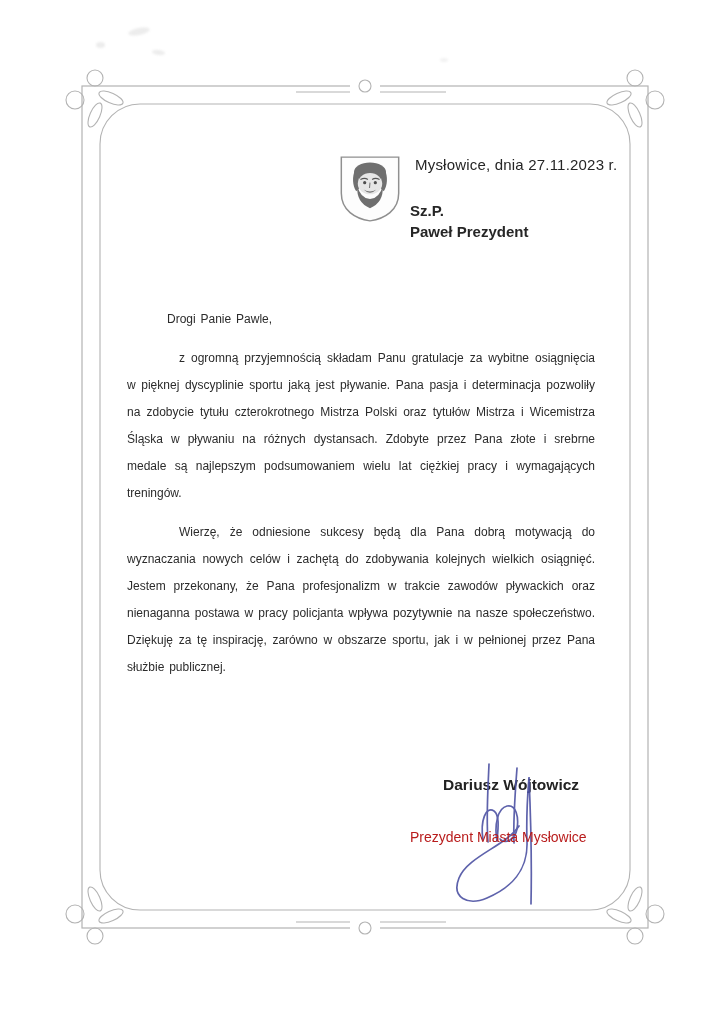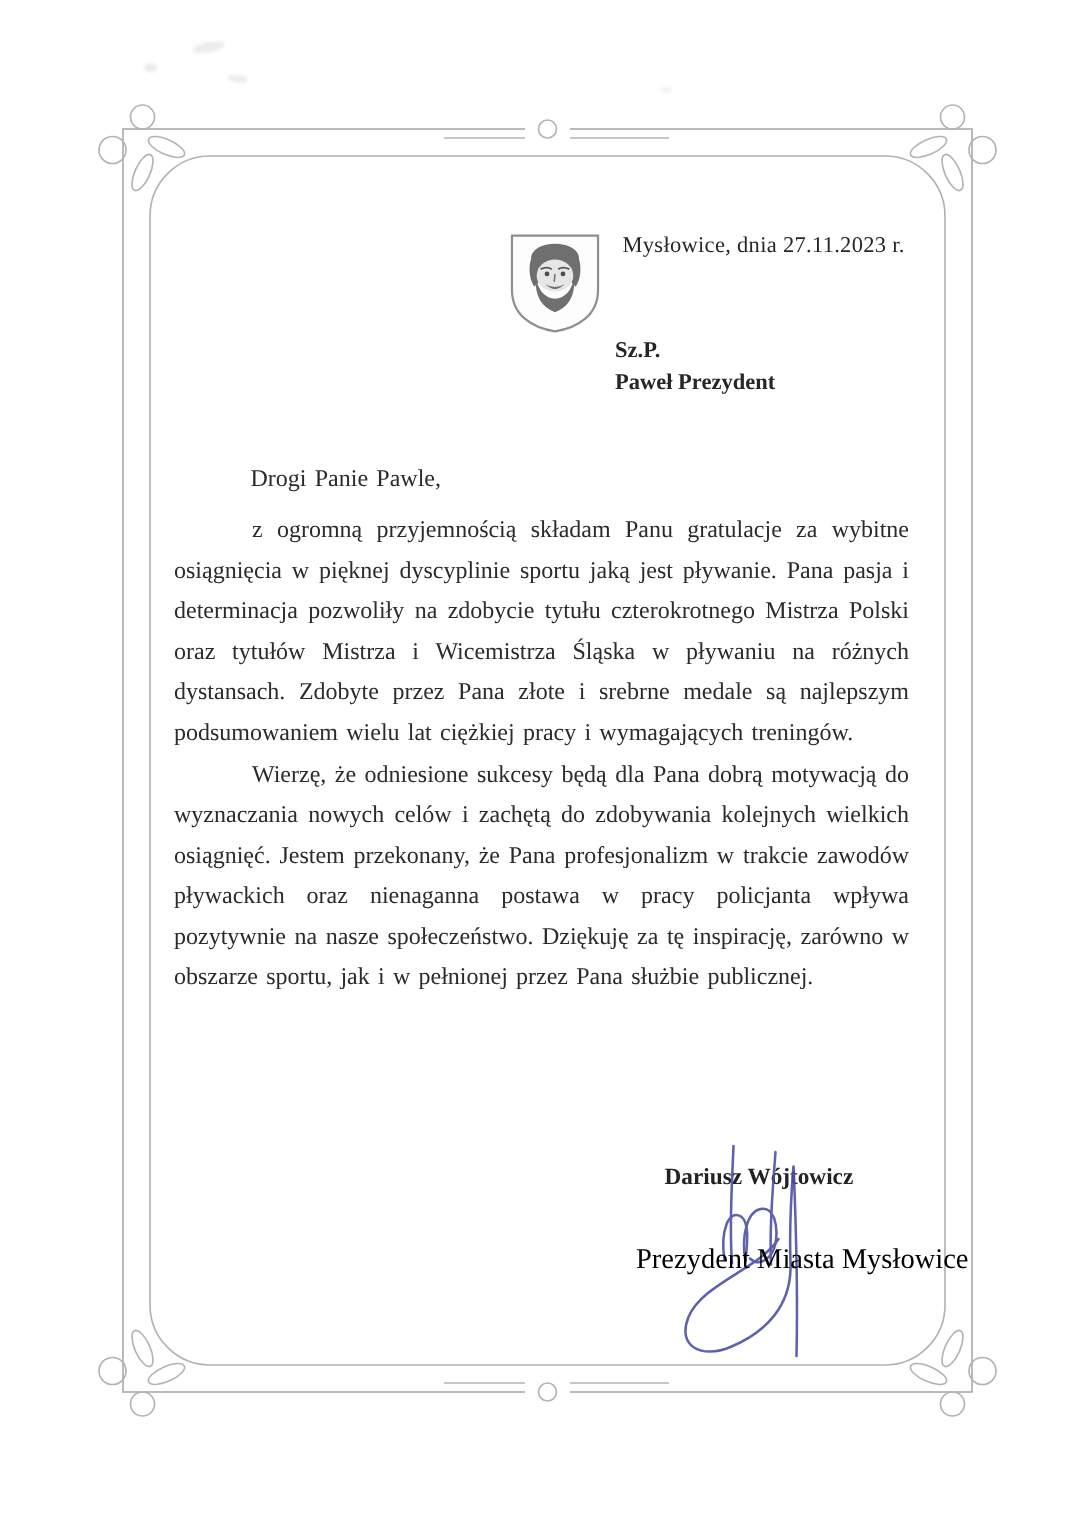--- a/index.html
+++ b/index.html
@@ -1,33 +1,33 @@
 <!DOCTYPE html>
 <html><head>
 <meta charset="utf-8">
 <style>
   html,body{margin:0;padding:0;}
   body{width:724px;height:1024px;background:#ffffff;}
   .page{
     position:relative;width:724px;height:1024px;background:#ffffff;overflow:hidden;
-    color:#262626;font-family:Liberation Serif, serif;
+    color:#262626;font-family:Liberation Sans, sans-serif;
   }
   .overlay{position:absolute;left:0;top:0;pointer-events:none;}
   .crest{position:absolute;left:338px;top:155px;}
   .date{position:absolute;left:415px;top:156px;font-size:15px;letter-spacing:.2px;}
-  .recipient{position:absolute;left:410px;top:224px;font-size:15px;line-height:21px;font-weight:bold;}
+  .recipient{position:absolute;left:410px;top:200px;font-size:15px;line-height:21px;font-weight:bold;}
   .content{
     position:absolute;left:115px;top:306px;width:492px;
-    font-size:16px;line-height:27px;text-align:justify;
+    font-size:12px;line-height:27px;text-align:justify;
     word-spacing:1.5px;color:#2b2b2b;
   }
   .greeting{margin:0 0 7px 0;text-indent:52px;text-align:left;}
-  .para{margin:1px;text-indent:52px;}
+  .para{margin:12px;text-indent:52px;}
   .sig-name{position:absolute;left:443px;top:776px;font-size:15.5px;font-weight:bold;color:#222;}
-  .sig-title{position:absolute;left:424px;top:829px;font-size:19px;color:#000000;}
+  .sig-title{position:absolute;left:410px;top:829px;font-size:14px;color:#b91c1c;}
   .artifact{position:absolute;background:#9a9a9a;opacity:.18;border-radius:50%;filter:blur(1px);}
   .a1{left:128px;top:28px;width:22px;height:7px;transform:rotate(-12deg);}
   .a2{left:96px;top:42px;width:9px;height:6px;}
   .a3{left:152px;top:50px;width:13px;height:5px;transform:rotate(8deg);}
   .a4{left:440px;top:58px;width:8px;height:4px;opacity:.12;}
 </style>
 </head>
 <body>
 
 <div class="page">

